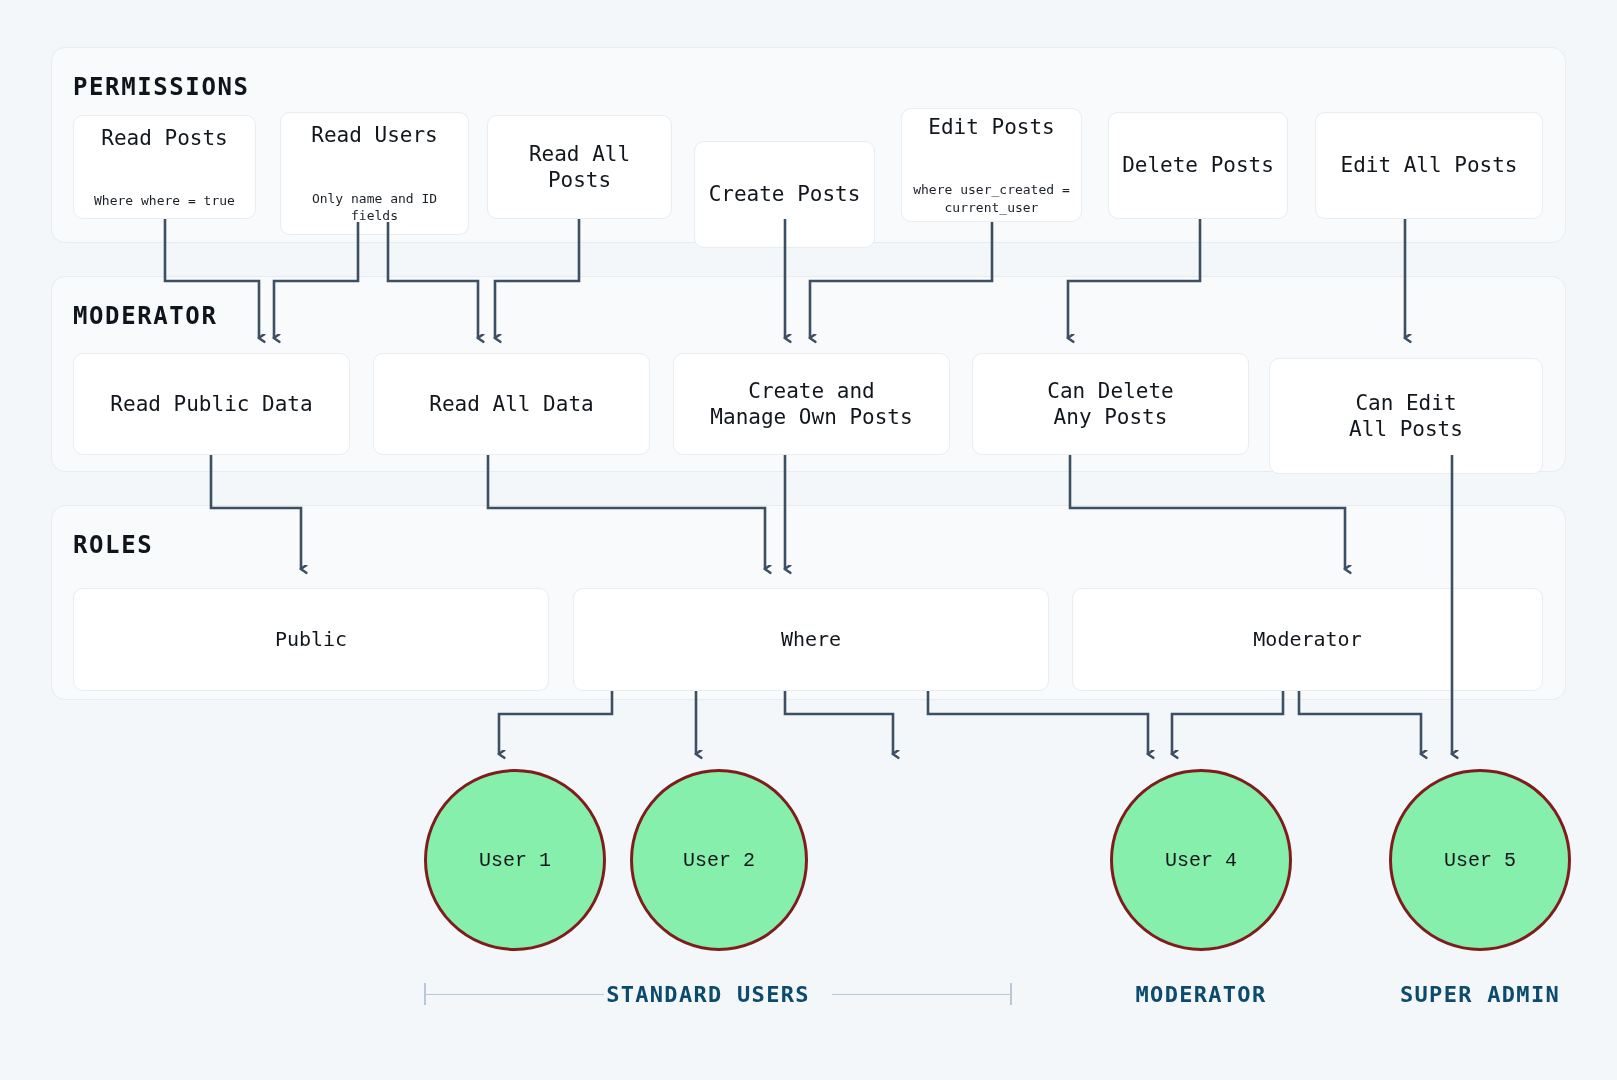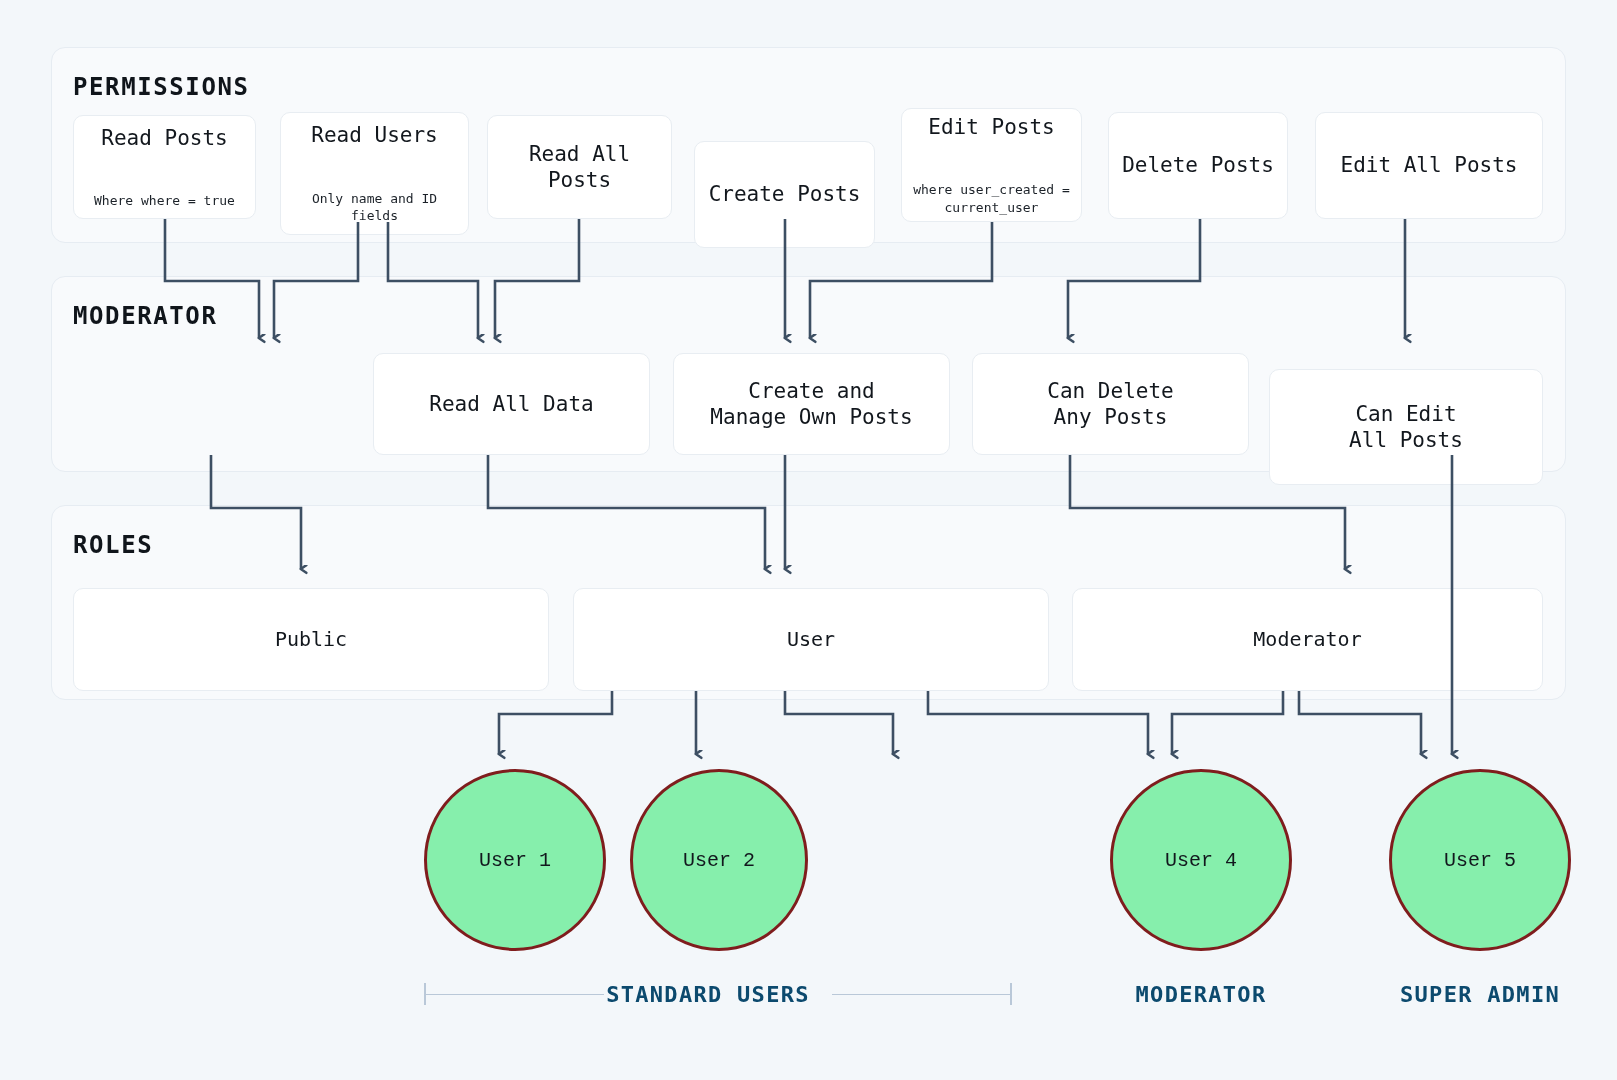--- a/index.html
+++ b/index.html
@@ -120,46 +120,49 @@
   <div class="node perm" style="left:901px;top:108px;width:181px;height:114px;">
     <div class="ttl">Edit Posts</div>
     <div class="sub">where user_created =
 current_user</div>
   </div>
 
   <div class="node perm" style="left:1315px;top:112px;width:228px;height:107px;">
     <div class="ttl">Edit All Posts</div>
   </div>
 
+  <div class="node policy" style="left:73px;top:353px;width:277px;height:102px;">
+    <div class="ttl">Read Public Data</div>
+  </div>
 
   <div class="node policy" style="left:373px;top:353px;width:277px;height:102px;">
     <div class="ttl">Read All Data</div>
   </div>
 
   <div class="node policy" style="left:673px;top:353px;width:277px;height:102px;">
     <div class="ttl">Create and
 Manage Own Posts</div>
   </div>
 
   <div class="node policy" style="left:972px;top:353px;width:277px;height:102px;">
     <div class="ttl">Can Delete
 Any Posts</div>
   </div>
 
-  <div class="node policy" style="left:1269px;top:369px;width:274px;height:116px;">
+  <div class="node policy" style="left:1269px;top:358px;width:274px;height:116px;">
     <div class="ttl">Can Edit
 All Posts</div>
   </div>
 
   <div class="node role" style="left:73px;top:588px;width:476px;height:103px;">
     <div class="ttl">Public</div>
   </div>
 
   <div class="node role" style="left:573px;top:588px;width:476px;height:103px;">
-    <div class="ttl">User</div>
+    <div class="ttl">Where</div>
   </div>
 
   <div class="node role" style="left:1072px;top:588px;width:471px;height:103px;">
     <div class="ttl">Moderator</div>
   </div>
 
   <div class="circle" style="left:424px;top:769px;width:182px;height:182px;">
     <span>User 1</span>
   </div>
   <div class="circle" style="left:630px;top:769px;width:178px;height:182px;">

